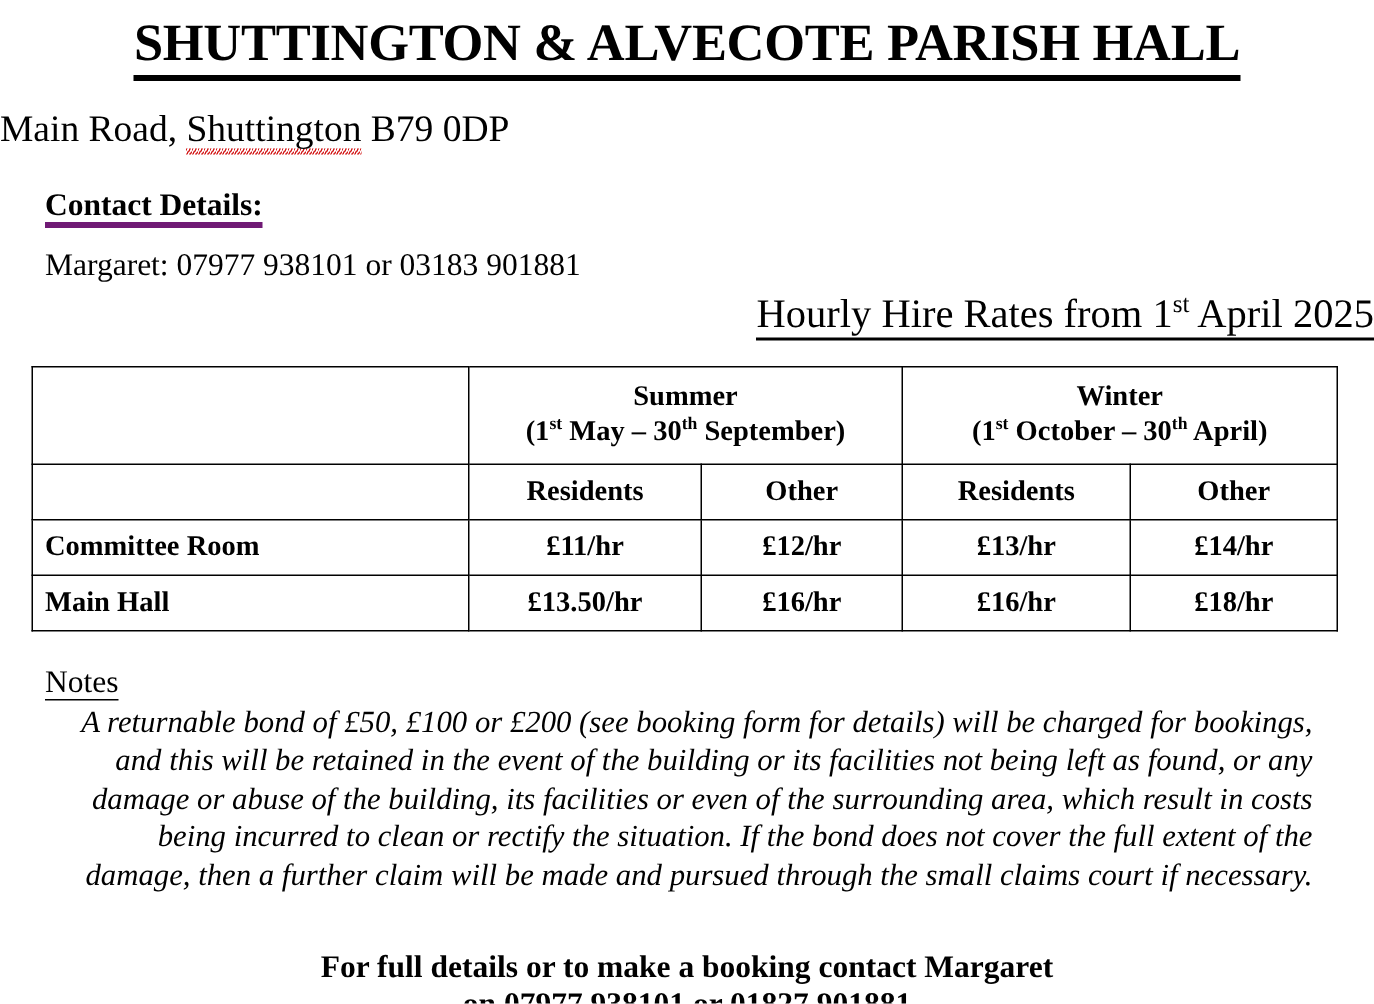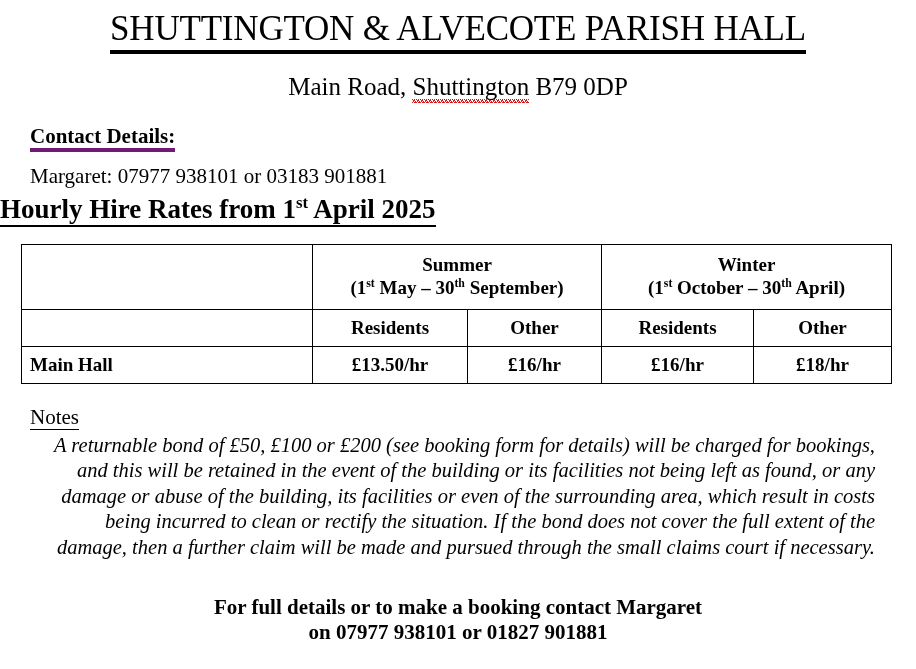--- a/index.html
+++ b/index.html
@@ -19,35 +19,34 @@
   .page {
     position: relative;
     width: 916px;
     height: 669px;
   }
 
   
   .title {
     text-align: center;
     font-size: 35px;
-    font-weight: normal;
+    font-weight: bold;
     letter-spacing: -0.2px;
     line-height: 1.1;
     margin: 10px 0 0 0;
     padding: 0 28px;
   }
   .title-inner {
     display: inline-block;
     border-bottom: 4px solid #000;
     padding-bottom: 1px;
     white-space: nowrap;
   }
 
   .subtitle {
-    text-align: center;
     font-size: 25px;
     line-height: 1.2;
     margin-top: 18px;
   }
   .squiggle {
     background-image:
       repeating-linear-gradient(125deg,
         #d31b1b 0px, #d31b1b 1px,
         rgba(0,0,0,0) 1px, rgba(0,0,0,0) 2px);
     background-repeat: repeat-x;
@@ -66,24 +65,24 @@
     line-height: 1.15;
   }
   .contact-line {
     margin: 12px 0 0 30px;
     font-size: 21px;
     line-height: 1.15;
   }
 
   
   .rates-heading {
-    text-align: left;
+    text-align: right;
     margin-top: 6px;
     font-size: 27px;
-    font-weight: bold;
+    font-weight: normal;
   }
   .rates-heading-inner {
     display: inline-block;
     border-bottom: 2.5px solid #000;
     padding-bottom: 0px;
     white-space: nowrap;
   }
   sup {
     font-size: 0.62em;
     vertical-align: super;
@@ -199,20 +198,27 @@
         </td>
       </tr>
       <tr>
         <td class="blank subhead-cell"></td>
         <td class="subhead-cell">Residents</td>
         <td class="subhead-cell">Other</td>
         <td class="subhead-cell">Residents</td>
         <td class="subhead-cell">Other</td>
       </tr>
       <tr>
+        <td class="rowlabel data-cell">Committee Room</td>
+        <td class="data-cell">£11/hr</td>
+        <td class="data-cell">£12/hr</td>
+        <td class="data-cell">£13/hr</td>
+        <td class="data-cell">£14/hr</td>
+      </tr>
+      <tr>
         <td class="rowlabel data-cell">Main Hall</td>
         <td class="data-cell">£13.50/hr</td>
         <td class="data-cell">£16/hr</td>
         <td class="data-cell">£16/hr</td>
         <td class="data-cell">£18/hr</td>
       </tr>
     </tbody>
   </table>
 
   <div>

